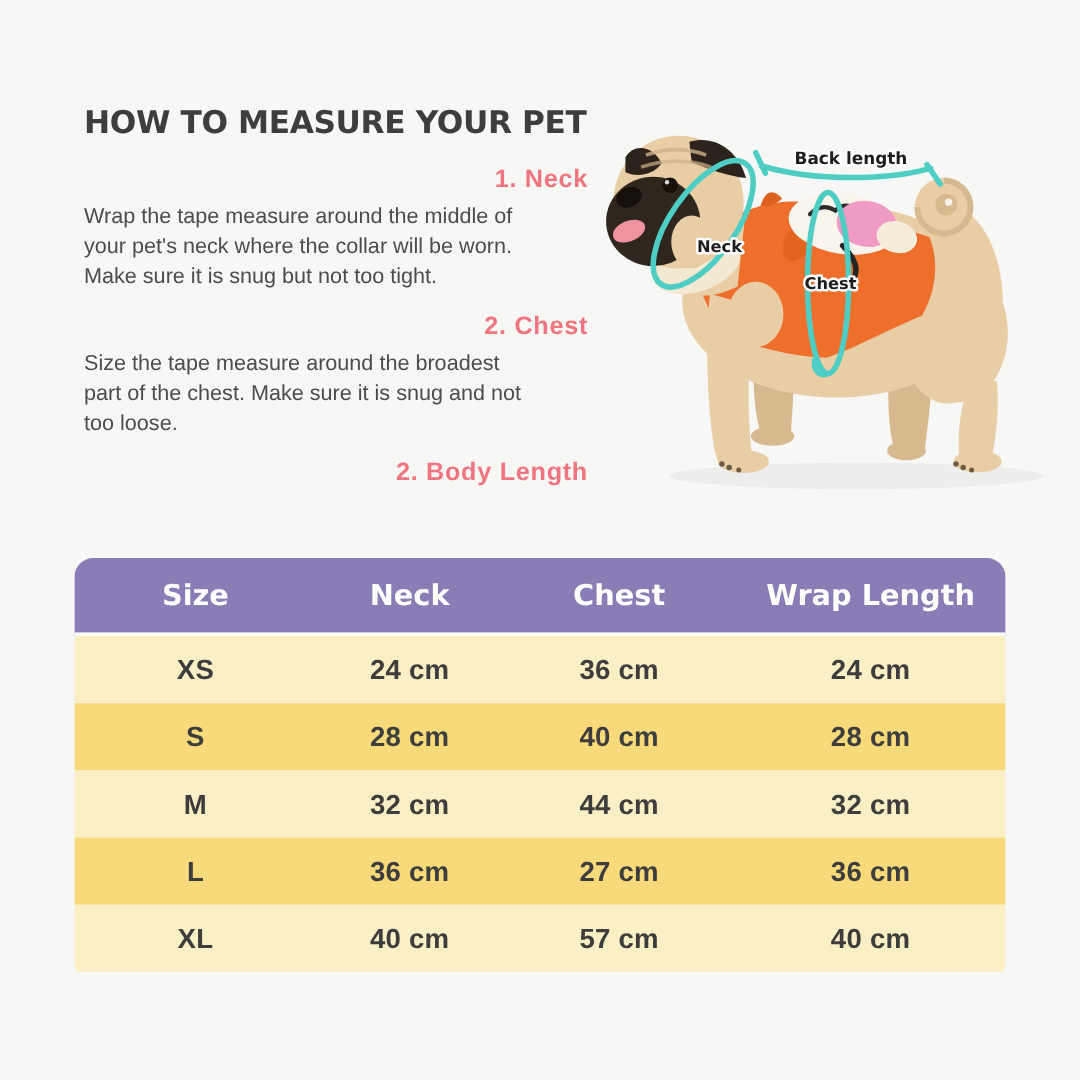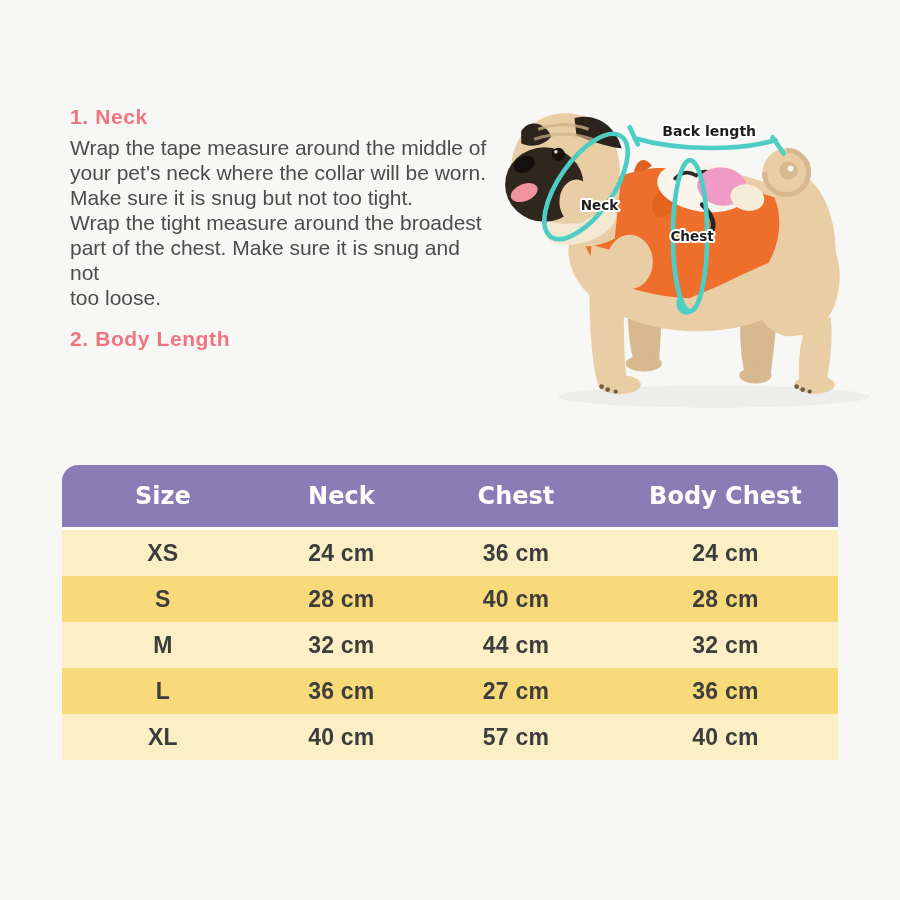--- a/index.html
+++ b/index.html
@@ -10,24 +10,24 @@
   }
   
   .left-col{position:absolute;left:70px;top:88px;width:420px;}
   .page-title{
     margin:0 0 20px 0;
     font-family:"DejaVu Sans","Liberation Sans",sans-serif;
     font-size:26px;font-weight:bold;color:#3d3d3d;letter-spacing:-0.3px;
   }
   .sec-label{
     margin:17px 0 6px 0;
-    font-size:21px;font-weight:bold;color:#f0757f;letter-spacing:0.6px;
+    font-size:21px;font-weight:bold;color:#f0757f;letter-spacing:0.6px;text-align:right;
   }
   .sec-text{
-    margin:0;font-size:21px;line-height:25px;color:#4c4c4c;
+    margin:0;font-size:18px;line-height:25px;color:#4c4c4c;
     white-space:pre-line;
   }
   
   .dog-svg{position:absolute;left:488px;top:98px;width:382px;height:352px;}
   .tape{stroke:#4ecdc4;stroke-width:4.6;fill:none;stroke-linecap:round;}
   .diagram-label{
     font-family:"DejaVu Sans","Liberation Sans",sans-serif;
     font-weight:bold;fill:#1d1d1d;
     stroke:#ffffff;stroke-width:4px;stroke-linejoin:round;paint-order:stroke;
   }
@@ -40,44 +40,46 @@
     display:grid;grid-template-columns:26% 20% 25% 29%;
     height:62px;background:#8a7cb5;border-bottom:3px solid #ffffff;
   }
   .th{
     display:flex;align-items:center;justify-content:center;
     color:#ffffff;font-family:"DejaVu Sans","Liberation Sans",sans-serif;
     font-weight:bold;font-size:24px;
   }
   .tbody .trow{
     display:grid;grid-template-columns:26% 20% 25% 29%;
-    height:46px;background:#faefc5;
+    height:56px;background:#faefc5;
   }
   .tbody .trow:nth-child(even){background:#f9da7b;}
   .td{
     display:flex;align-items:center;justify-content:center;
     color:#3d3d3d;font-size:23px;font-weight:bold;letter-spacing:0.2px;
   }
 </style>
 </head>
 <body>
 
 <div class="canvas">
 
   <div class="left-col">
+    <h1 class="page-title">HOW TO MEASURE YOUR PET</h1>
 
     <div>
       <div class="sec-label">1. Neck</div>
       <p class="sec-text">Wrap the tape measure around the middle of
 your pet's neck where the collar will be worn.
 Make sure it is snug but not too tight.</p>
     </div>
 
     <div>
-      <p class="sec-text">Wrap the tight measure around the broadest
+      <div class="sec-label">2. Chest</div>
+      <p class="sec-text">Size the tape measure around the broadest
 part of the chest. Make sure it is snug and not
 too loose.</p>
     </div>
 
     <div>
       <div class="sec-label">2. Body Length</div>
     </div>
   </div>
 
   <svg class="dog-svg" viewBox="0 0 380 350" aria-hidden="true">
@@ -159,21 +161,21 @@
       <text class="diagram-label" x="111" y="111" font-size="13.5" text-anchor="middle">Neck</text>
       <text class="diagram-label" x="203" y="142" font-size="13.5" text-anchor="middle">Chest</text>
     </g>
   </svg>
 
   <div class="size-table">
     <div class="thead">
       <div class="th">Size</div>
       <div class="th">Neck</div>
       <div class="th">Chest</div>
-      <div class="th">Body Chest</div>
+      <div class="th">Wrap Length</div>
     </div>
     <div class="tbody">
       <div class="trow">
         <div class="td">XS</div>
         <div class="td">24 cm</div>
         <div class="td">36 cm</div>
         <div class="td">24 cm</div>
       </div>
       <div class="trow">
         <div class="td">S</div>

